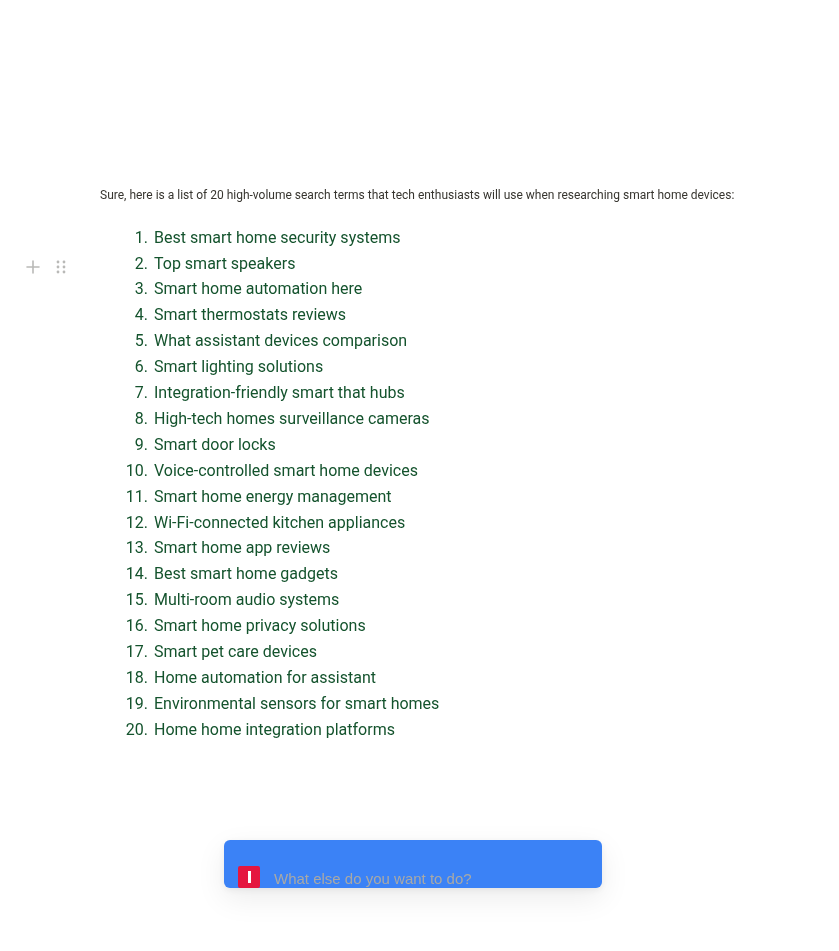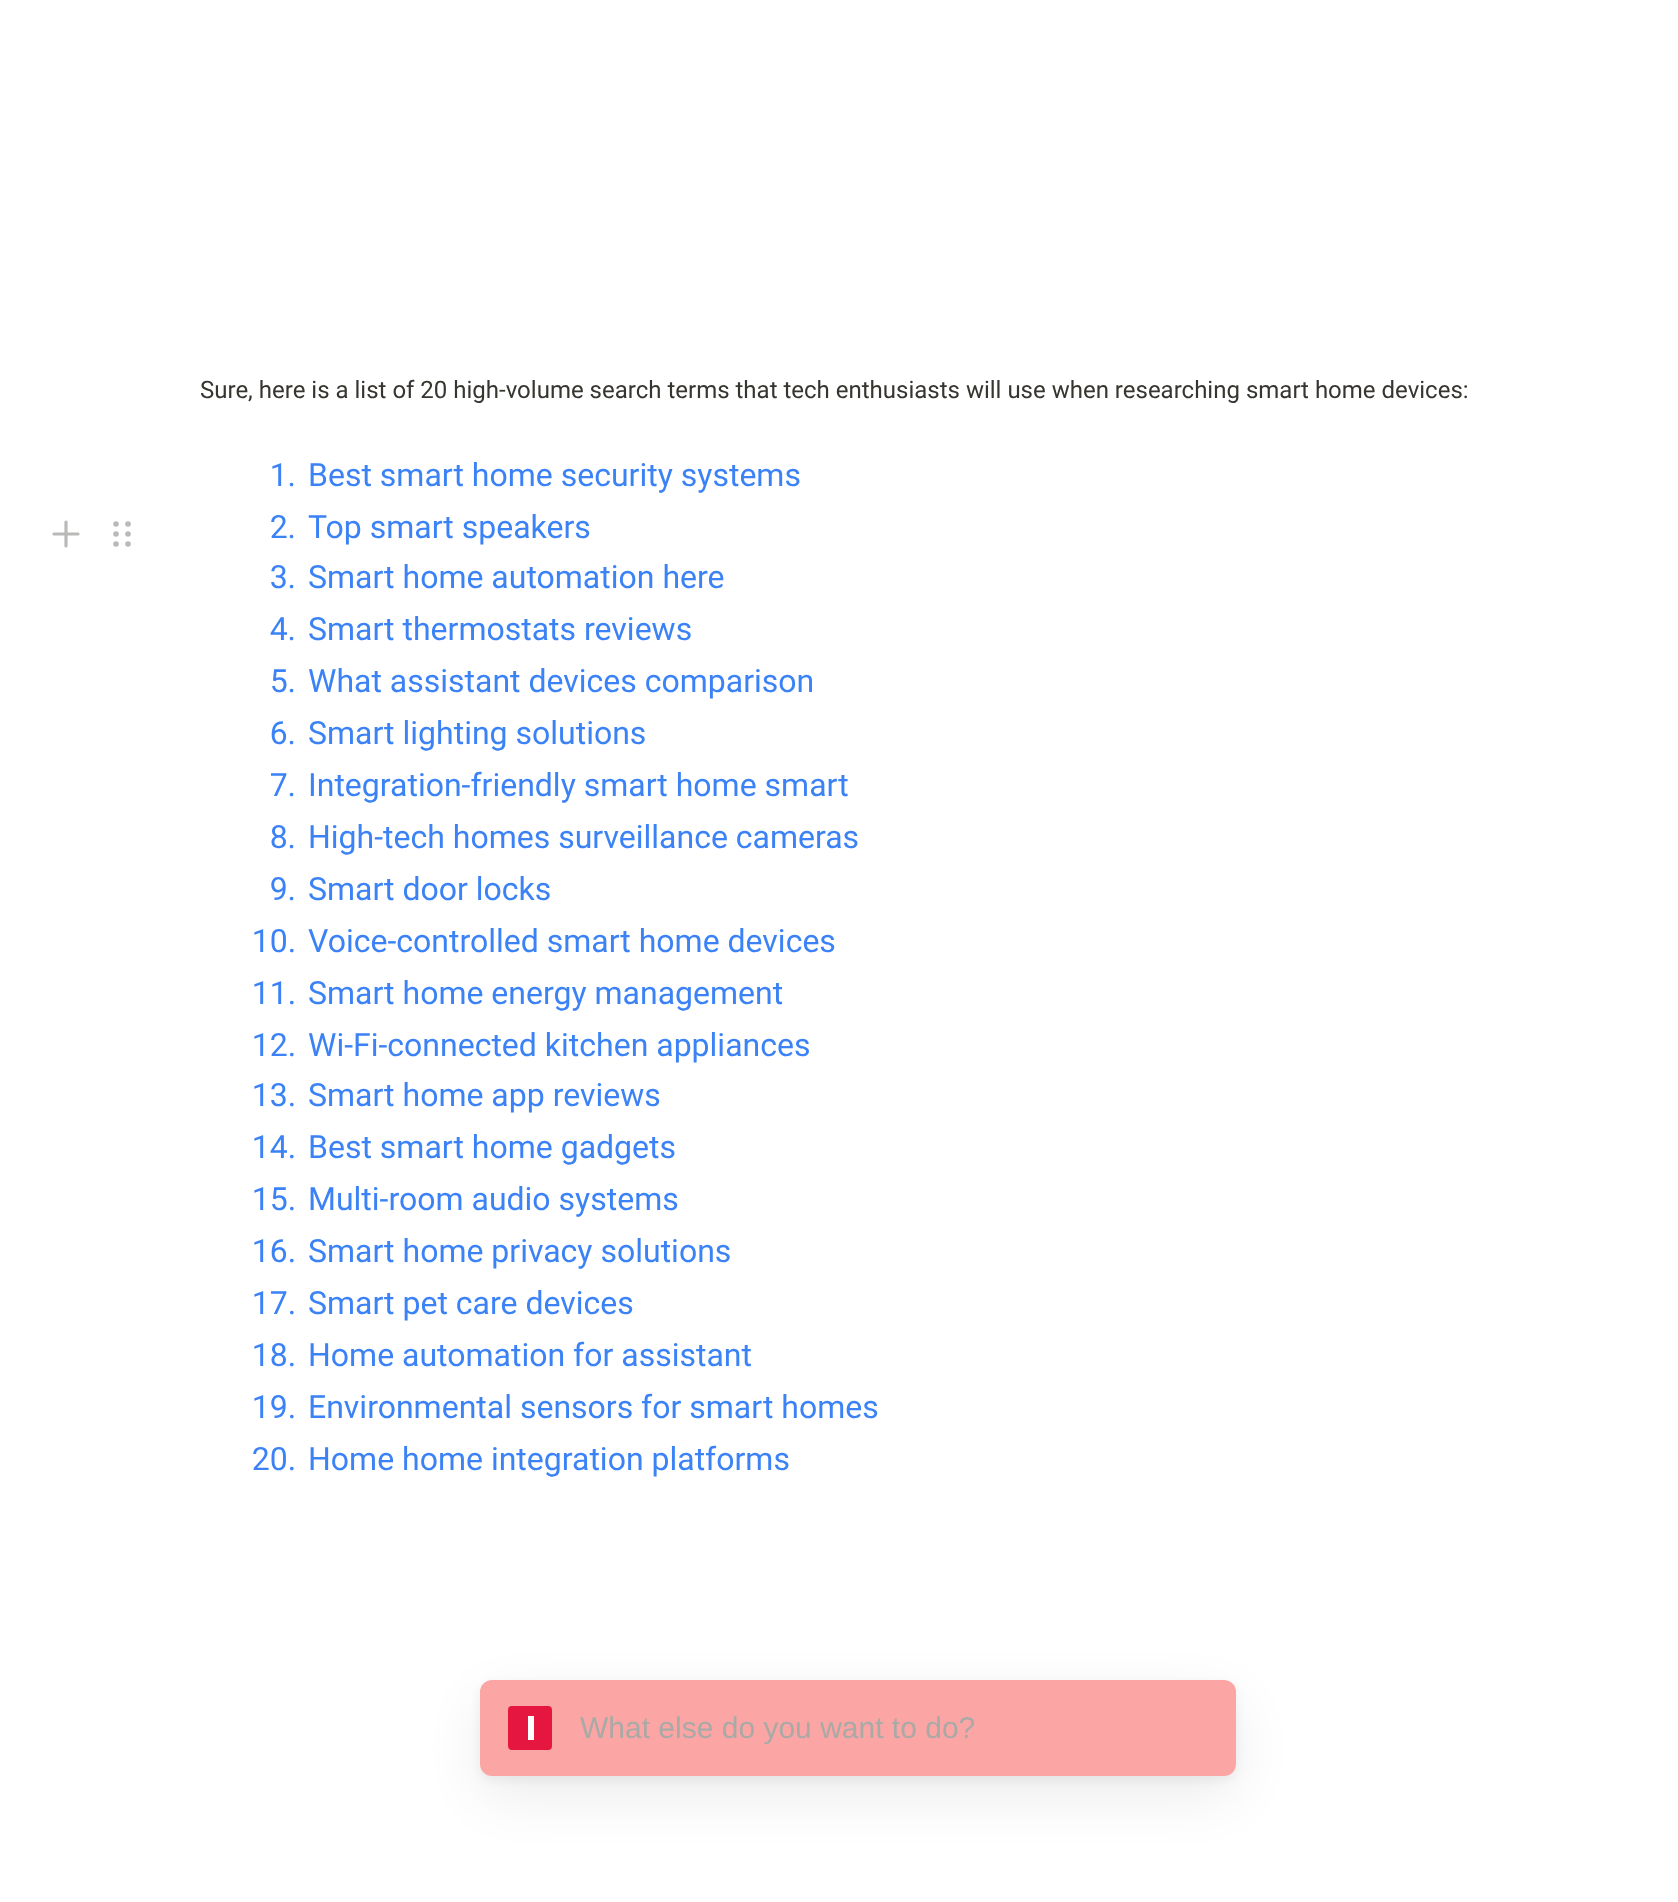--- a/index.html
+++ b/index.html
@@ -28,21 +28,21 @@
     font-size: 12px;
     line-height: 1.55;
     color: #37352f;
     margin-bottom: 20px;
   }
   ol.search-list {
     margin: 0;
     padding: 0 0 0 52px;
     font-size: 16px;
     line-height: 1.62;
-    color: #3b82f6;
+    color: #14532d;
   }
   ol.search-list li {
     padding-left: 2px;
   }
   .block-controls {
     position: absolute;
     left: 24px;
     top: 258px;
     display: flex;
     align-items: center;
@@ -53,29 +53,29 @@
     height: 18px;
     display: flex;
     align-items: center;
     justify-content: center;
     color: #b9b9b7;
     cursor: pointer;
   }
   .ctrl svg { display: block; }
   .prompt-bar {
     position: absolute;
-    left: 240px;
+    left: 224px;
     top: 840px;
     width: 378px;
     height: 48px;
-    background: #fca5a5;
+    background: #3b82f6;
     border-radius: 6px;
     box-shadow: 0 10px 30px rgba(0,0,0,0.08), 0 2px 6px rgba(0,0,0,0.06);
     display: flex;
-    align-items: center;
+    align-items: flex-end;
     padding: 0 14px;
     gap: 12px;
   }
   .brand-badge {
     width: 22px;
     height: 22px;
     background: #e5163f;
     display: flex;
     align-items: center;
     justify-content: center;
@@ -124,21 +124,21 @@
 
   <div class="content">
     <div class="intro">Sure, here is a list of 20 high-volume search terms that tech enthusiasts will use when researching smart home devices:</div>
     <ol class="search-list">
       <li>Best smart home security systems</li>
       <li>Top smart speakers</li>
       <li>Smart home automation here</li>
       <li>Smart thermostats reviews</li>
       <li>What assistant devices comparison</li>
       <li>Smart lighting solutions</li>
-      <li>Integration-friendly smart home smart</li>
+      <li>Integration-friendly smart that hubs</li>
       <li>High-tech homes surveillance cameras</li>
       <li>Smart door locks</li>
       <li>Voice-controlled smart home devices</li>
       <li>Smart home energy management</li>
       <li>Wi-Fi-connected kitchen appliances</li>
       <li>Smart home app reviews</li>
       <li>Best smart home gadgets</li>
       <li>Multi-room audio systems</li>
       <li>Smart home privacy solutions</li>
       <li>Smart pet care devices</li>

